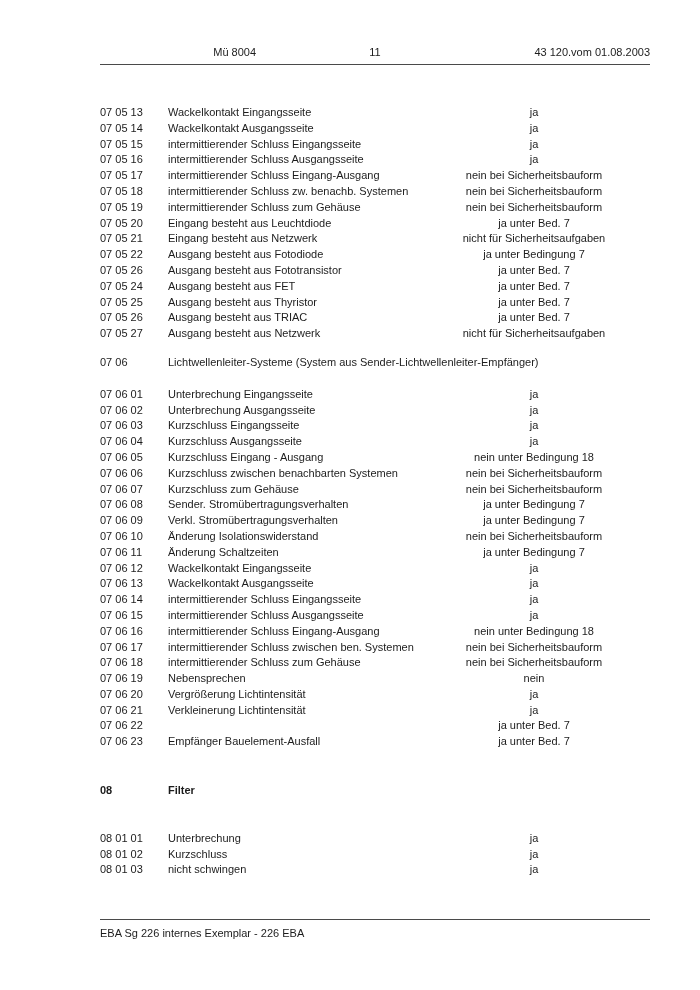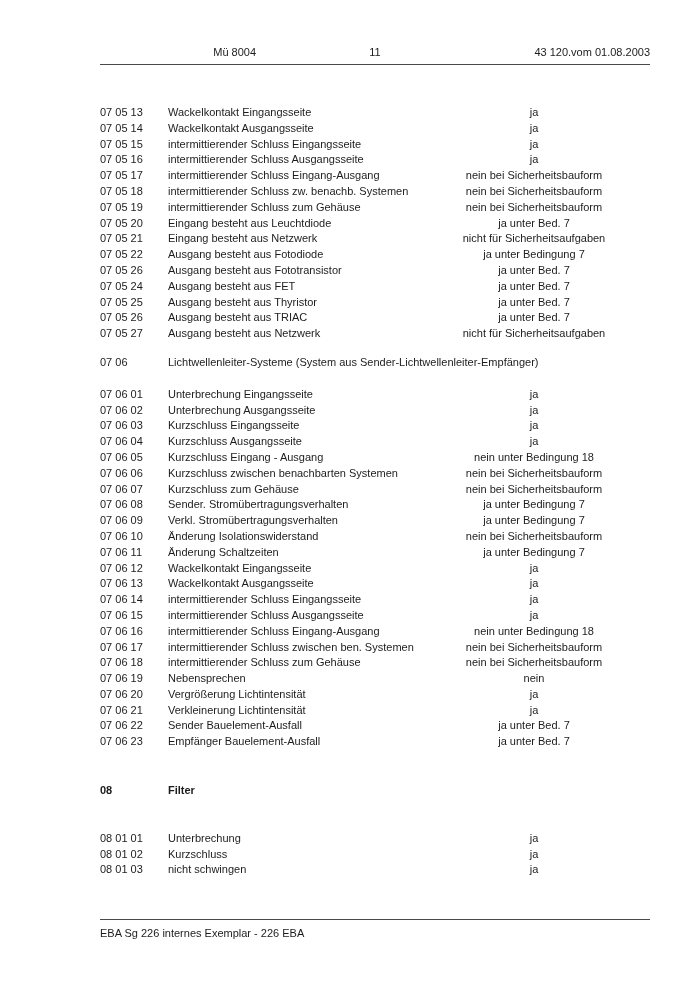--- a/index.html
+++ b/index.html
@@ -251,21 +251,20 @@
         <span class="label">Vergrößerung Lichtintensität</span>
         <span class="value">ja</span>
       </div>
       <div class="row entry">
         <span class="code">07 06 21</span>
         <span class="label">Verkleinerung Lichtintensität</span>
         <span class="value">ja</span>
       </div>
       <div class="row entry">
         <span class="code">07 06 22</span>
-        <span class="label">Sender Bauelement-Ausfall</span>
         <span class="value">ja unter Bed. 7</span>
       </div>
       <div class="row entry">
         <span class="code">07 06 23</span>
         <span class="label">Empfänger Bauelement-Ausfall</span>
         <span class="value">ja unter Bed. 7</span>
       </div>
       <div class="spacer l"></div>
       <div class="row heading">
         <span class="code">08</span>

